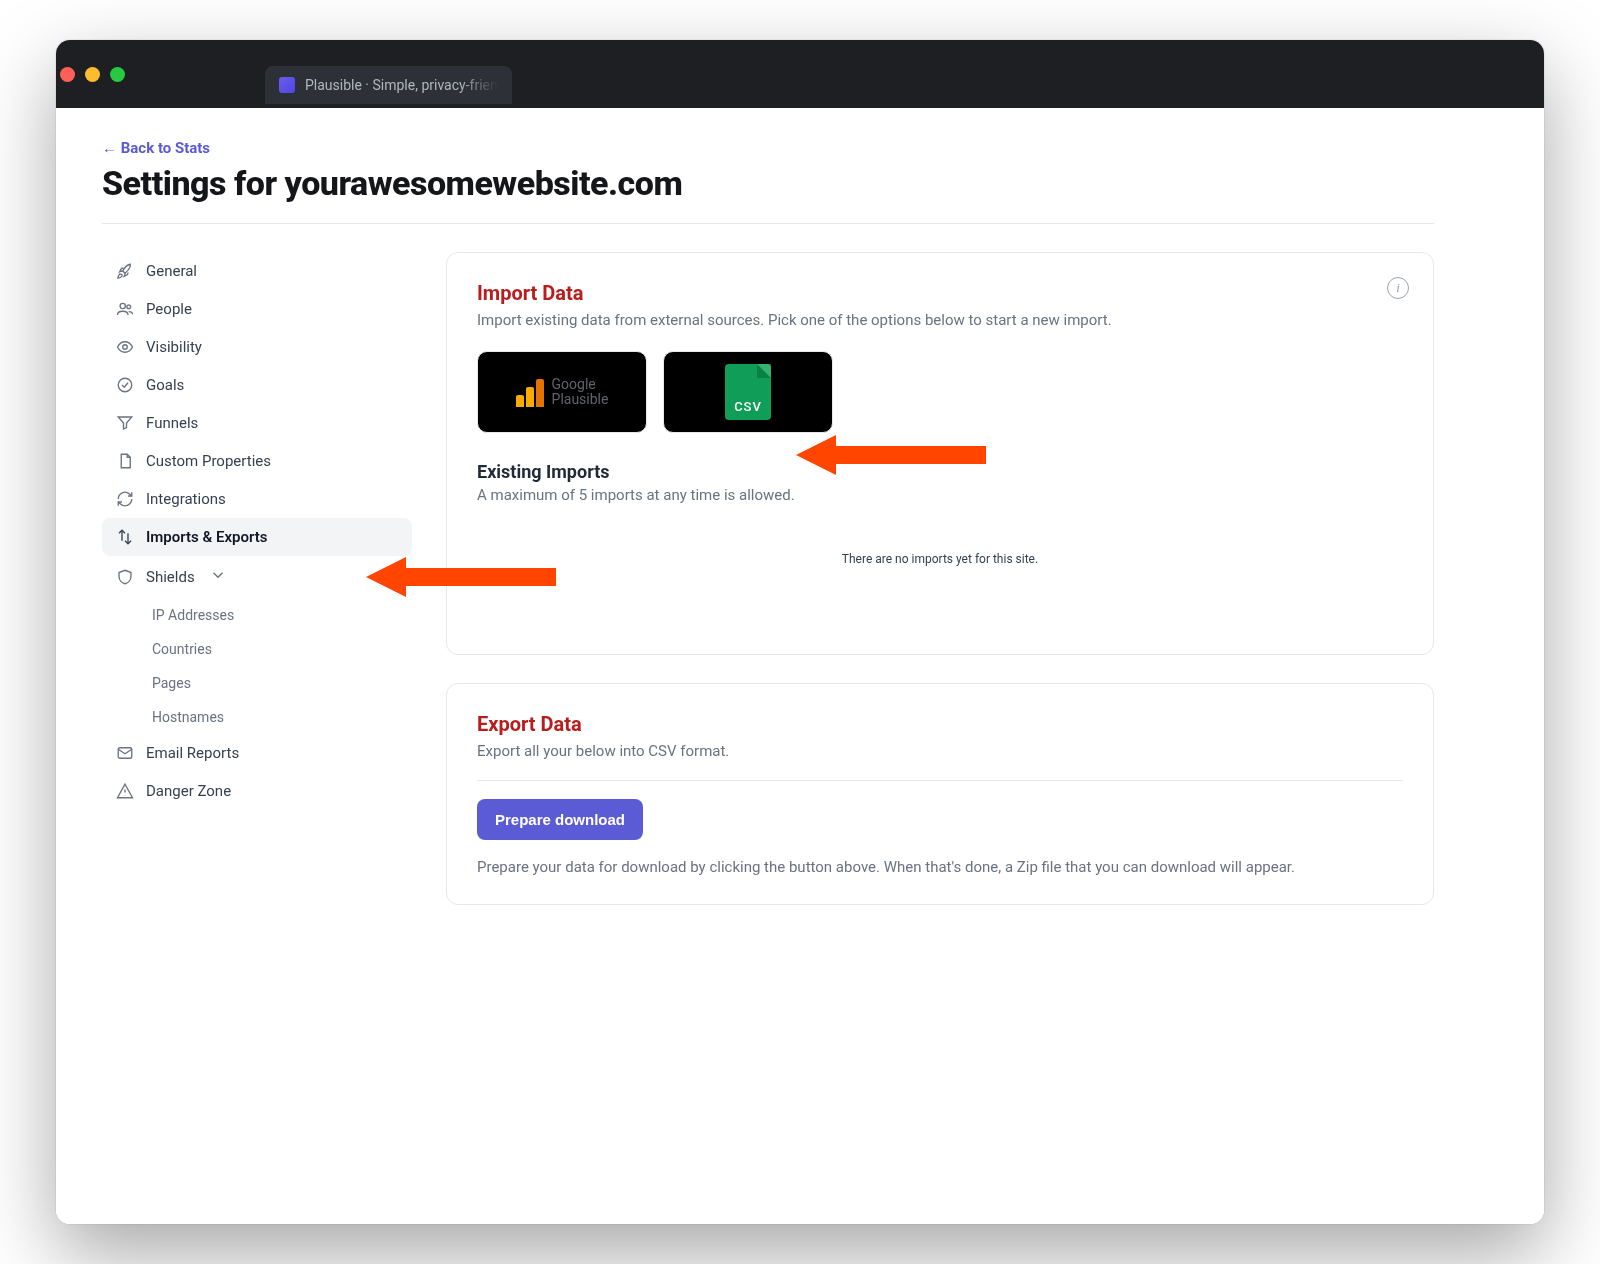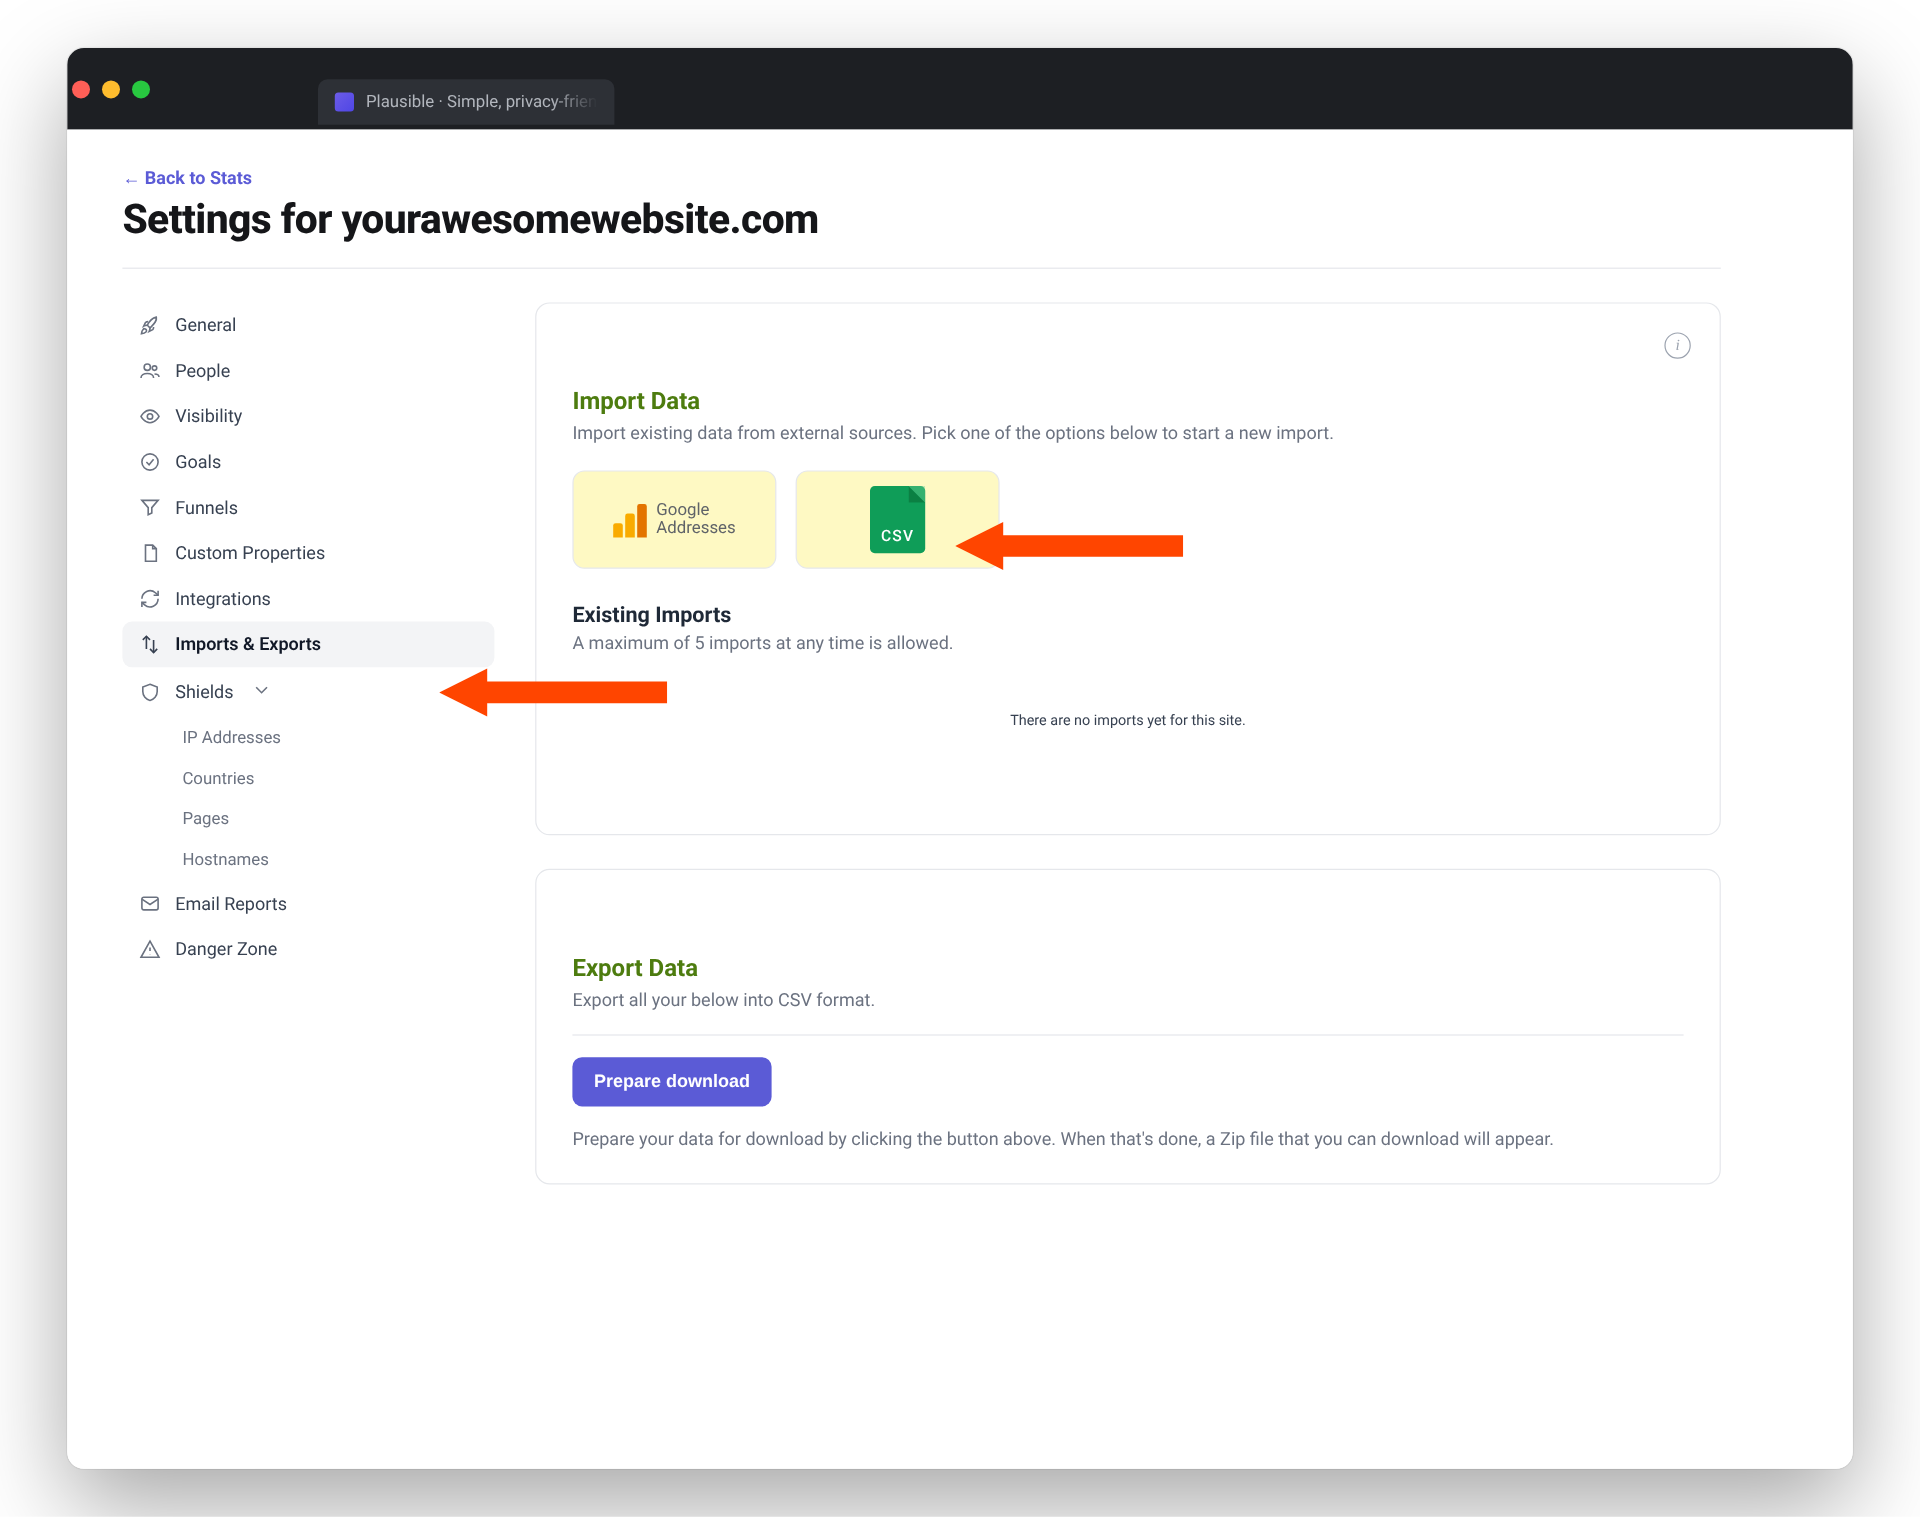--- a/index.html
+++ b/index.html
@@ -40,29 +40,29 @@
   .nav-item { display: flex; align-items: center; gap: 12px; padding: 10px 14px; border-radius: 8px; color: #374151; font-size: 15px; cursor: pointer; }
   .nav-item.active { background: #f3f4f6; color: #111827; font-weight: 600; }
   .nav-item .icon { width: 18px; height: 18px; flex-shrink: 0; display: inline-flex; align-items: center; justify-content: center; }
   .nav-item svg { width: 18px; height: 18px; stroke: #6b7280; fill: none; stroke-width: 1.8; }
   .nav-item.active svg { stroke: #374151; }
   .chev { margin-left: 2px; }
   .sub-item { display: block; padding: 9px 14px 9px 50px; color: #6b7280; font-size: 14px; cursor: pointer; border-radius: 8px;}
 
   
   .card { border: 1px solid #e5e7eb; border-radius: 12px; padding: 28px 30px; margin-bottom: 28px; position: relative; }
-  .card h2 { font-size: 20px; font-weight: 700; color: #4d7c0f; margin-bottom: 6px; margin-top: 41px; }
+  .card h2 { font-size: 20px; font-weight: 700; color: #b91c1c; margin-bottom: 6px; }
   .card .desc { font-size: 15px; color: #6b7280; margin-bottom: 22px; }
   .card .sub-desc { font-size: 15px; color: #6b7280; }
   .info-icon { position: absolute; top: 24px; right: 24px; width: 22px; height: 22px; border: 1.5px solid #9ca3af; border-radius: 50%; display:flex; align-items:center; justify-content:center; color:#9ca3af; font-size:13px; font-family: Georgia, serif; font-style: italic; cursor:pointer;}
   
   .section-inner-hr { border: none; border-top: 1px solid #e5e7eb; margin: 20px 0 18px; }
 
   .import-options { display: flex; gap: 16px; margin-bottom: 28px; }
-  .import-box { border: 1px solid #e5e7eb; background:#fef9c3; border-radius: 10px; width: 170px; height: 82px; display:flex; align-items:center; justify-content:center; cursor:pointer;}
+  .import-box { border: 1px solid #e5e7eb; background:#000000; border-radius: 10px; width: 170px; height: 82px; display:flex; align-items:center; justify-content:center; cursor:pointer;}
   
   .ga-logo { display:flex; align-items:center; gap:8px; }
   .ga-bars { display:flex; align-items:flex-end; gap:2px; height:30px;}
   .ga-bars span:nth-child(1){ width:8px; height:12px; background:#f9ab00; border-radius:2px 2px 0 0;}
   .ga-bars span:nth-child(2){ width:8px; height:20px; background:#f9ab00; border-radius:2px 2px 0 0;}
   .ga-bars span:nth-child(3){ width:8px; height:28px; background:#e37400; border-radius:2px 2px 0 0;}
   .ga-text { font-size:14px; color:#5f6368; line-height:1.1; text-align:left;}
   
   .csv-icon { width:46px; height:56px; background:#0f9d58; border-radius:4px; position:relative; display:flex; align-items:flex-end; justify-content:center; padding-bottom:6px;}
   .csv-icon::before { content:''; position:absolute; top:0; right:0; width:14px; height:14px; background:#0b8043; clip-path: polygon(0 0, 100% 100%, 0 100%);}
@@ -233,21 +233,21 @@
               <div class="import-options">
                 <div class="import-box">
                   <div class="ga-logo">
                     <span class="ga-bars">
                         <span></span>
                         <span></span>
                         <span></span>
                       </span>
                     <div class="ga-text">
                       <div>Google</div>
-                      <div>Addresses</div>
+                      <div>Plausible</div>
                     </div>
                   </div>
                 </div>
                 <div class="import-box">
                   <div class="csv-icon">
                     <span class="csv-label">CSV</span>
                   </div>
                 </div>
               </div>
 

